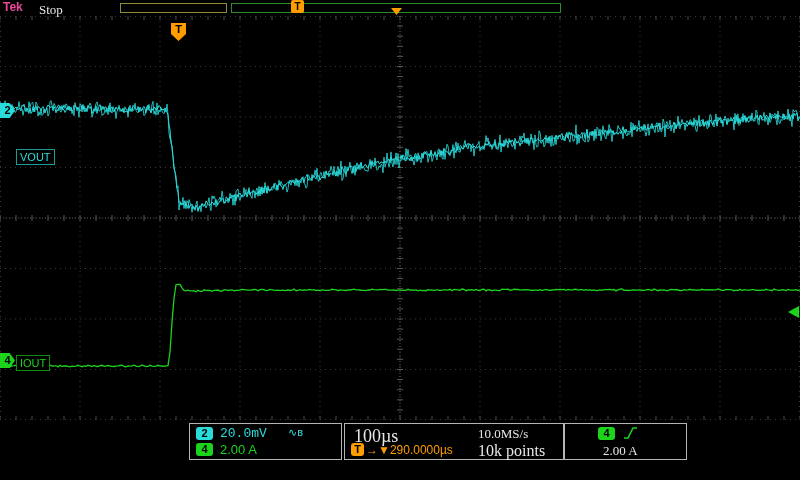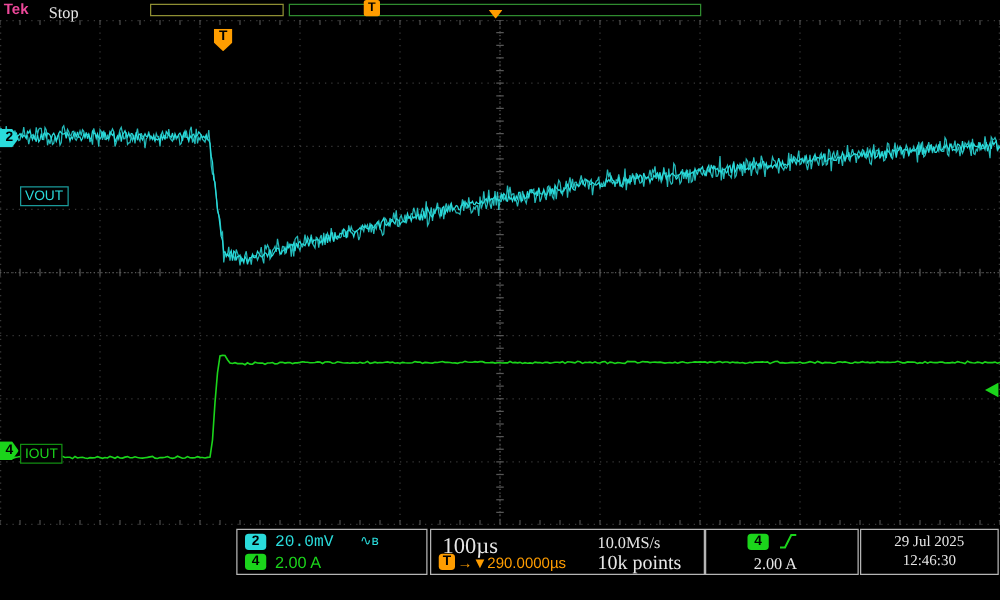--- a/index.html
+++ b/index.html
@@ -288,18 +288,14 @@
   <div class="box" style="left:564px;top:423px;width:121px;height:35px;">
     <span class="abs badge g" style="left:33px;top:3px;">4</span>
     <span class="abs" style="left:58px;top:2px;">
       <svg width="15" height="14" viewBox="0 0 15 14">
           <path d="M1 12 H5 L10 2 H14" fill="none" stroke="#1bd41b" stroke-width="1.6"></path>
         </svg>
     </span>
     <span class="abs wtxt" style="left:38px;top:19px;font-size:13px;">2.00 A</span>
   </div>
 
-  <div class="box" style="left:688px;top:423px;width:109px;height:35px;text-align:center;">
-    <div class="wtxt" style="font-size:12px;margin-top:2px;">29 Jul 2025</div>
-    <div class="wtxt" style="font-size:12px;">12:46:30</div>
-  </div>
 
 </div>
 
 </body></html>

